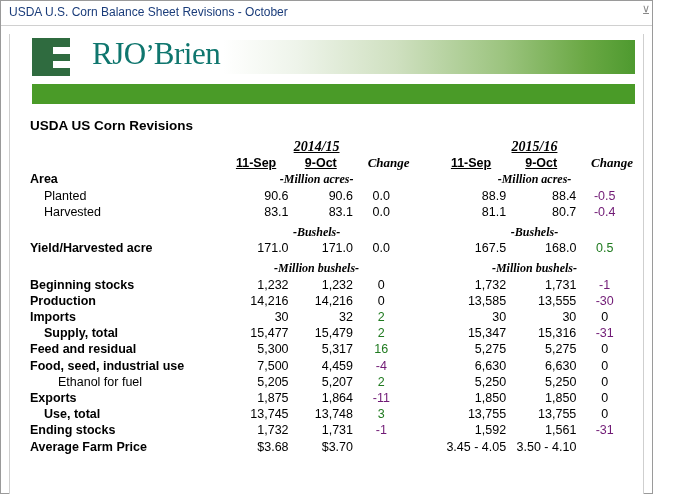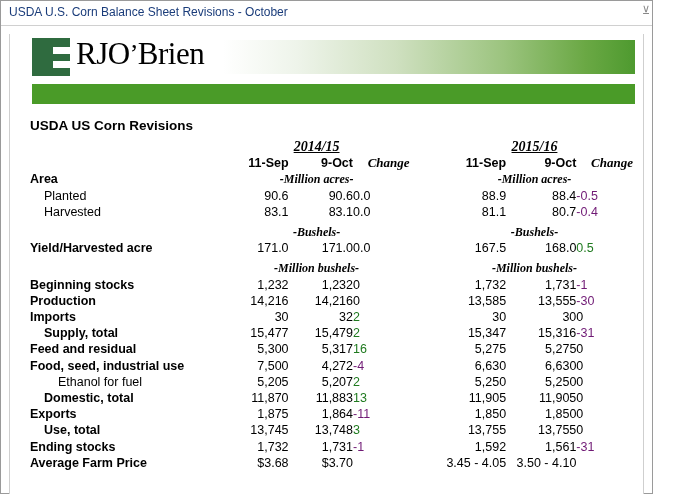--- a/index.html
+++ b/index.html
@@ -83,25 +83,25 @@
   #logo-mark .notch2 {
     position: absolute;
     right: 0;
     top: 23px;
     width: 17px;
     height: 7px;
     background: #ffffff;
   }
   #logo-text {
     position: absolute;
-    left: 58px;
+    left: 74px;
     top: 2px;
     font-family: "Liberation Serif", serif;
     font-size: 31px;
-    color: #000000;
+    color: #0f766e;
     letter-spacing: -0.5px;
     white-space: nowrap;
   }
   #logo-text .apos {
     font-size: 26px;
     vertical-align: 2px;
   }
   #gradient-bar {
     position: absolute;
     left: 205px;
@@ -135,34 +135,35 @@
     font-size: 12.5px;
     color: #000000;
   }
   table.grid td {
     padding: 0;
     line-height: 16.2px;
     white-space: nowrap;
   }
   .c-label  { width: 180px; text-align: left; padding-left: 6px !important; }
   .c-num    { width: 74px;  text-align: right; }
-  .c-chg    { width: 62px;  text-align: left; }
+  .c-chg    { width: 62px;  text-align: center; }
   .c-gap    { width: 36px; }
   .yearhdr {
     font-family: "Liberation Serif", serif;
     font-style: italic;
     font-weight: bold;
     font-size: 14px;
     text-align: center;
     text-decoration: underline;
   }
   .colhdr {
     font-weight: bold;
-    text-align: right;
+    text-align: center;
     font-size: 12.5px;
+    text-decoration: underline;
   }
   .colhdr-chg {
     font-family: "Liberation Serif", serif;
     font-style: italic;
     font-weight: bold;
     font-size: 13px;
     text-align: right;
   }
   .unit {
     font-family: "Liberation Serif", serif;
@@ -340,49 +341,39 @@
             <td class="c-chg pos">16</td>
             <td class="c-gap"></td>
             <td class="c-num">5,275</td>
             <td class="c-num">5,275</td>
             <td class="c-chg zero">0</td>
           </tr>
 
           <tr>
             <td class="c-label bold">Food, seed, industrial use</td>
             <td class="c-num">7,500</td>
-            <td class="c-num">4,272</td>
+            <td class="c-num">4,459</td>
             <td class="c-chg neg">-4</td>
             <td class="c-gap"></td>
             <td class="c-num">6,630</td>
             <td class="c-num">6,630</td>
             <td class="c-chg zero">0</td>
           </tr>
 
           <tr>
             <td class="c-label indent2">Ethanol for fuel</td>
             <td class="c-num">5,205</td>
             <td class="c-num">5,207</td>
             <td class="c-chg pos">2</td>
             <td class="c-gap"></td>
             <td class="c-num">5,250</td>
             <td class="c-num">5,250</td>
             <td class="c-chg zero">0</td>
           </tr>
 
-          <tr>
-            <td class="c-label bold indent1">Domestic, total</td>
-            <td class="c-num">11,870</td>
-            <td class="c-num">11,883</td>
-            <td class="c-chg pos">13</td>
-            <td class="c-gap"></td>
-            <td class="c-num">11,905</td>
-            <td class="c-num">11,905</td>
-            <td class="c-chg zero">0</td>
-          </tr>
 
           <tr>
             <td class="c-label bold">Exports</td>
             <td class="c-num">1,875</td>
             <td class="c-num">1,864</td>
             <td class="c-chg neg">-11</td>
             <td class="c-gap"></td>
             <td class="c-num">1,850</td>
             <td class="c-num">1,850</td>
             <td class="c-chg zero">0</td>

